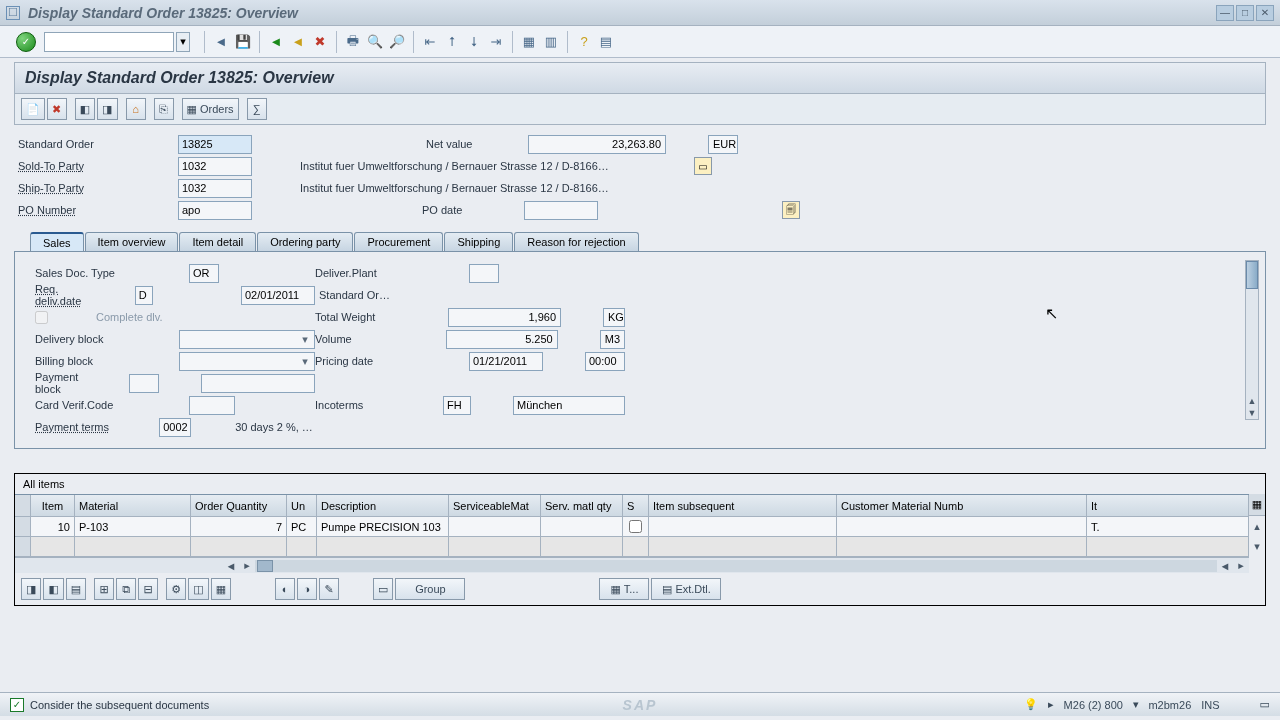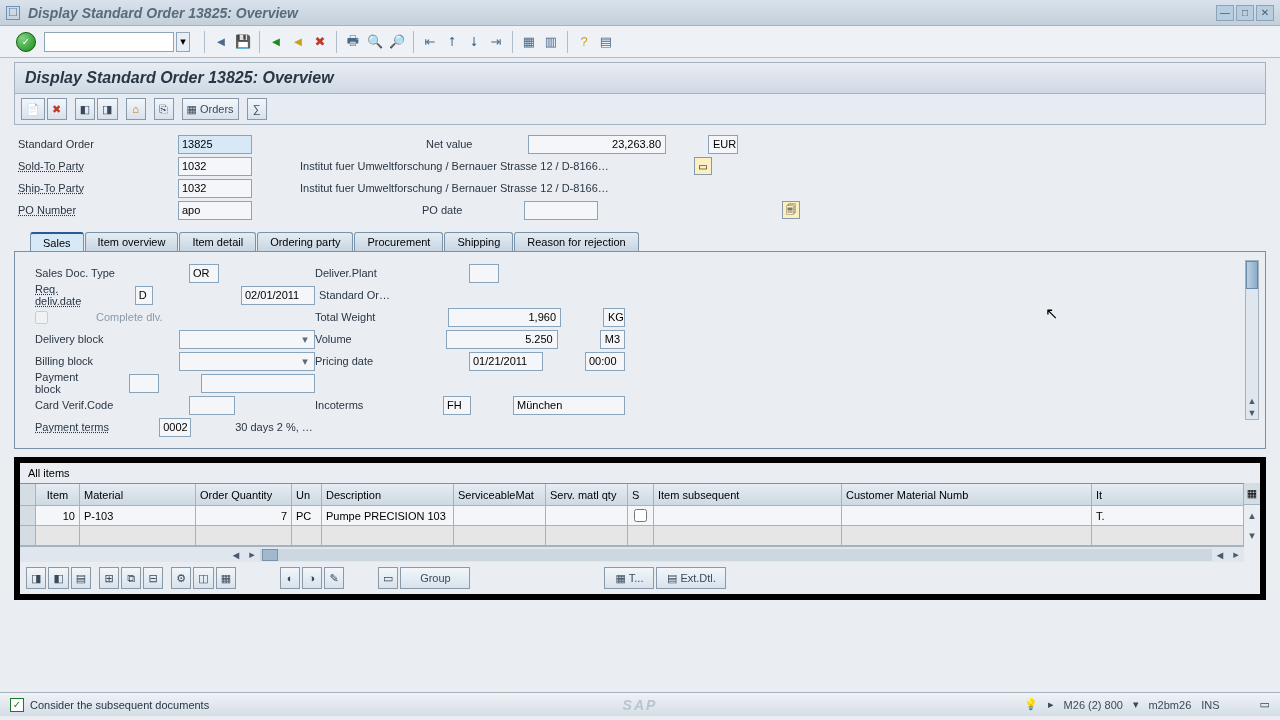--- a/index.html
+++ b/index.html
@@ -50,21 +50,21 @@
 .tab-col2 { width: 310px; }
 .tab-content .lbl { width: 112px; display: inline-block; }
 .tab-content .form-row input { background: #f4f6f9; }
 .dropdown-field { width: 148px; height: 19px; border: 1px solid #8aa4bc; background: #f4f6f9; display: flex; align-items: center; justify-content: flex-end; padding-right: 2px; }
 .dropdown-field .dd-arrow { width: 14px; color: #5a6a7a; text-align: center; }
 .scroll-widget { position: absolute; right: 6px; top: 8px; width: 14px; height: 160px; border: 1px solid #a5b2c0; background: #e0e6ed; display: flex; flex-direction: column; }
 .scroll-thumb { background: linear-gradient(to right, #bcd0e2, #8aacc8); border: 1px solid #6a8aaa; flex:0 0 28px; }
 .scroll-arr { height: 12px; display: flex; align-items: center; justify-content: center; color: #4a5a6a; font-size: 9px; }
 
 
-.table-block { border: 6px solid #000000; margin-top: 8px; }
+.table-block { border: 1px solid #000000; margin-top: 24px; }
 .table-title { padding: 4px 8px; background: #eaedf2; }
 .grid { border-top: 1px solid #7a92a8; overflow: hidden; }
 .grid-header { display: flex; background: linear-gradient(to bottom, #e6ecf2, #ccd8e2); height: 22px; }
 .grid-header .cell, .grid-row .cell { border-right: 1px solid #a5b2c0; border-bottom: 1px solid #a5b2c0; padding: 2px 4px; display: flex; align-items: center; }
 .grid-header .cell { font-weight: normal; }
 .grid-row { display: flex; height: 20px; background: #f4f6f9; }
 .grid-row .cell { background: #f4f6f9; }
 .grid-row .cell input[type="checkbox"] { margin: auto; }
 .grid-row.empty .cell { background: #e6e6e6; }
 .row-sel { width: 16px; background: #d4dce4 !important; }

